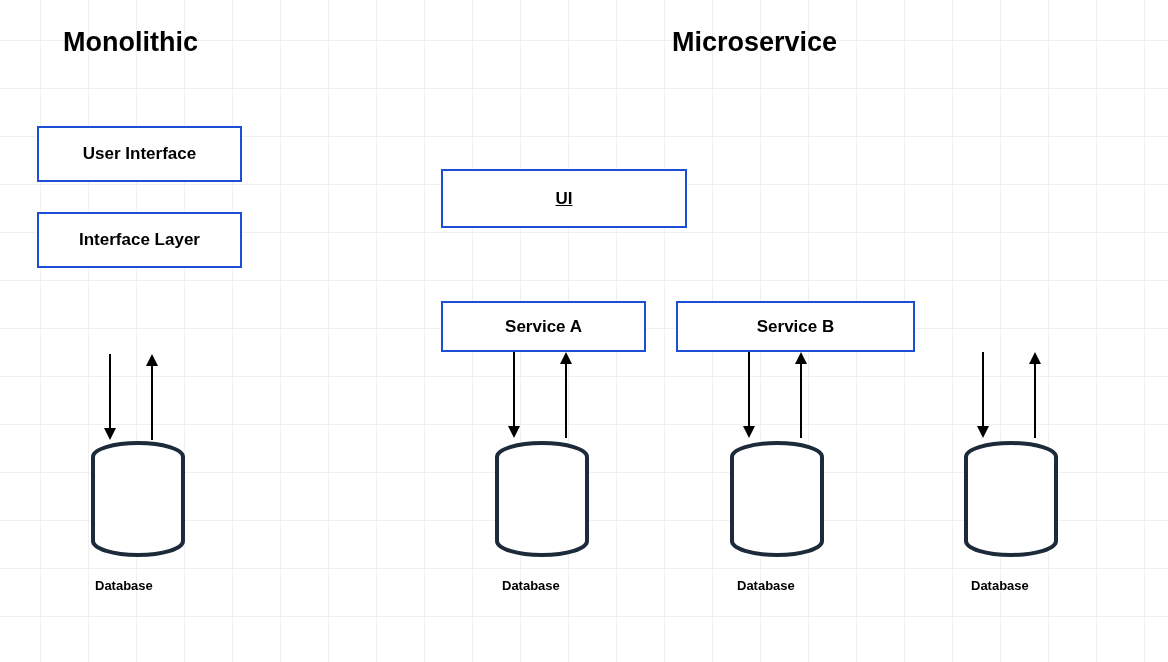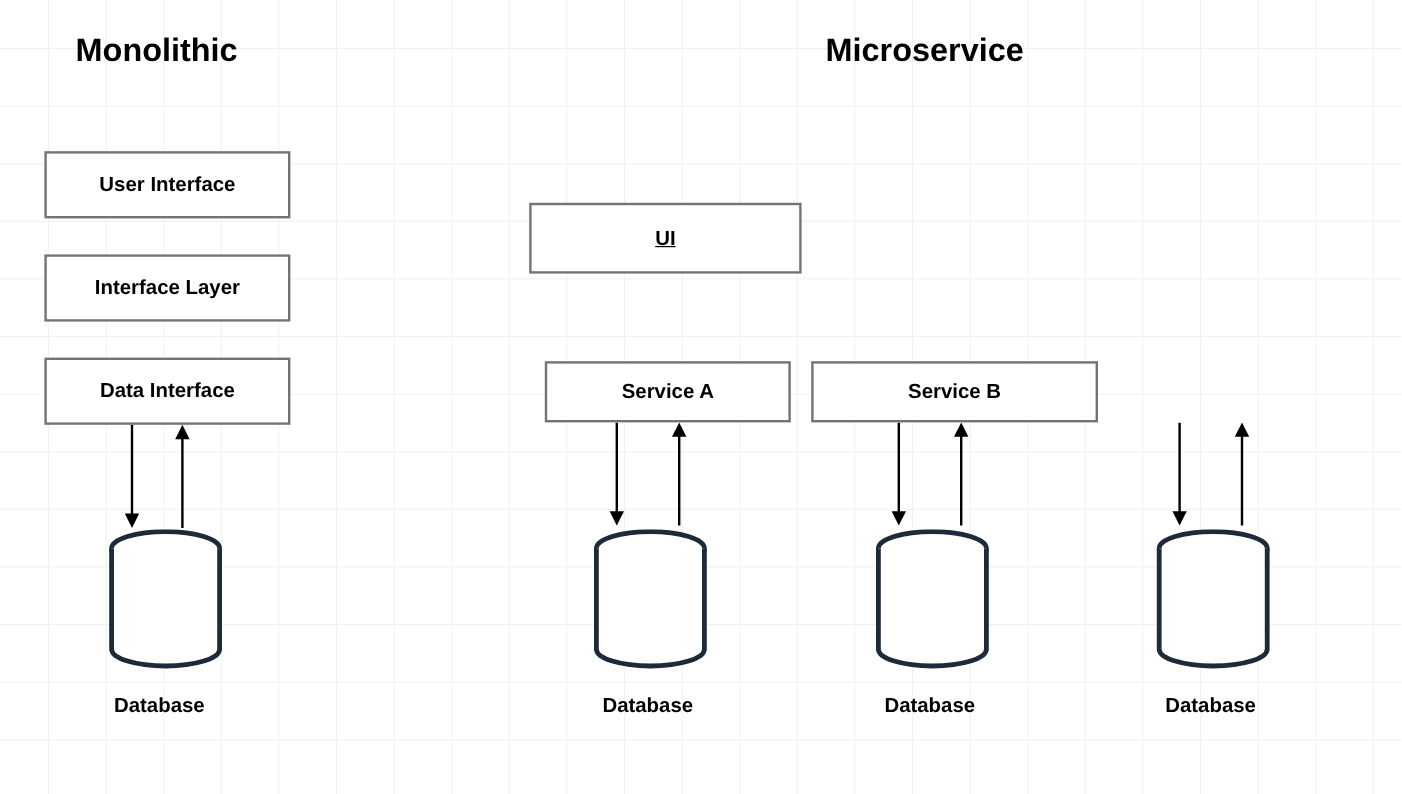--- a/index.html
+++ b/index.html
@@ -27,81 +27,78 @@
       z-index: 1;
     }
     .heading {
       position: absolute;
       font-weight: 700;
       font-size: 27px;
       color: #000;
     }
     .box {
       position: absolute;
-      border: 2px solid #737373;
+      border: 2px solid #1d4ed8;
       background: #fff;
       display: flex;
       align-items: center;
       justify-content: center;
       font-weight: 700;
       font-size: 17px;
       color: #000;
     }
     .db-label {
       position: absolute;
       font-weight: 700;
-      font-size: 17px;
+      font-size: 13px;
       color: #000;
       text-align: center;
     }
     .cylinder {
       position: absolute;
     }
     .arrow-svg {
       position: absolute;
     }
   </style>
 </head>
 <body>
 
 <div class="grid-bg"></div>
 
 <div class="canvas">
 
   <div class="heading" style="left:63px; top:27px;">Monolithic</div>
-  <div class="heading" style="left:688px; top:27px;">Microservice</div>
+  <div class="heading" style="left:672px; top:27px;">Microservice</div>
 
   <div class="box" style="left:37px; top:126px; width:205px; height:56px;">
     <span>User Interface</span>
   </div>
   <div class="box" style="left:37px; top:212px; width:205px; height:56px;">
     <span>Interface Layer</span>
-  </div>
-  <div class="box" style="left:37px; top:298px; width:205px; height:56px;">
-    <span>Data Interface</span>
   </div>
 
   <svg class="cylinder" style="left:88px; top:441px;" width="100" height="120">
     <ellipse cx="50" cy="16" rx="45" ry="14" fill="#fff" stroke="#1c2a3a" stroke-width="4"></ellipse>
     <path d="M5 16 L5 100 A45 14 0 0 0 95 100 L95 16" fill="#fff" stroke="#1c2a3a" stroke-width="4"></path>
   </svg>
   <div class="db-label" style="left:95px; top:578px;">Database</div>
 
   <svg class="arrow-svg" style="left:90px; top:354px;" width="100" height="92">
     <line x1="20" y1="0" x2="20" y2="78" stroke="#000" stroke-width="2"></line>
     <polygon points="20,86 14,74 26,74" fill="#000"></polygon>
     <line x1="62" y1="86" x2="62" y2="8" stroke="#000" stroke-width="2"></line>
     <polygon points="62,0 56,12 68,12" fill="#000"></polygon>
   </svg>
 
-  <div class="box" style="left:441px; top:169px; width:227px; height:59px;text-decoration:underline;">
+  <div class="box" style="left:441px; top:169px; width:246px; height:59px;text-decoration:underline;">
     <span>UI</span>
   </div>
 
-  <div class="box" style="left:441px; top:301px; width:205px; height:51px;margin-left:13px;">
+  <div class="box" style="left:441px; top:301px; width:205px; height:51px;">
     <span>Service A</span>
   </div>
   <svg class="cylinder" style="left:492px; top:441px;" width="100" height="120">
     <ellipse cx="50" cy="16" rx="45" ry="14" fill="#fff" stroke="#1c2a3a" stroke-width="4"></ellipse>
     <path d="M5 16 L5 100 A45 14 0 0 0 95 100 L95 16" fill="#fff" stroke="#1c2a3a" stroke-width="4"></path>
   </svg>
   <div class="db-label" style="left:502px; top:578px;">Database</div>
   <svg class="arrow-svg" style="left:494px; top:352px;" width="100" height="92">
     <line x1="20" y1="0" x2="20" y2="78" stroke="#000" stroke-width="2"></line>
     <polygon points="20,86 14,74 26,74" fill="#000"></polygon>

